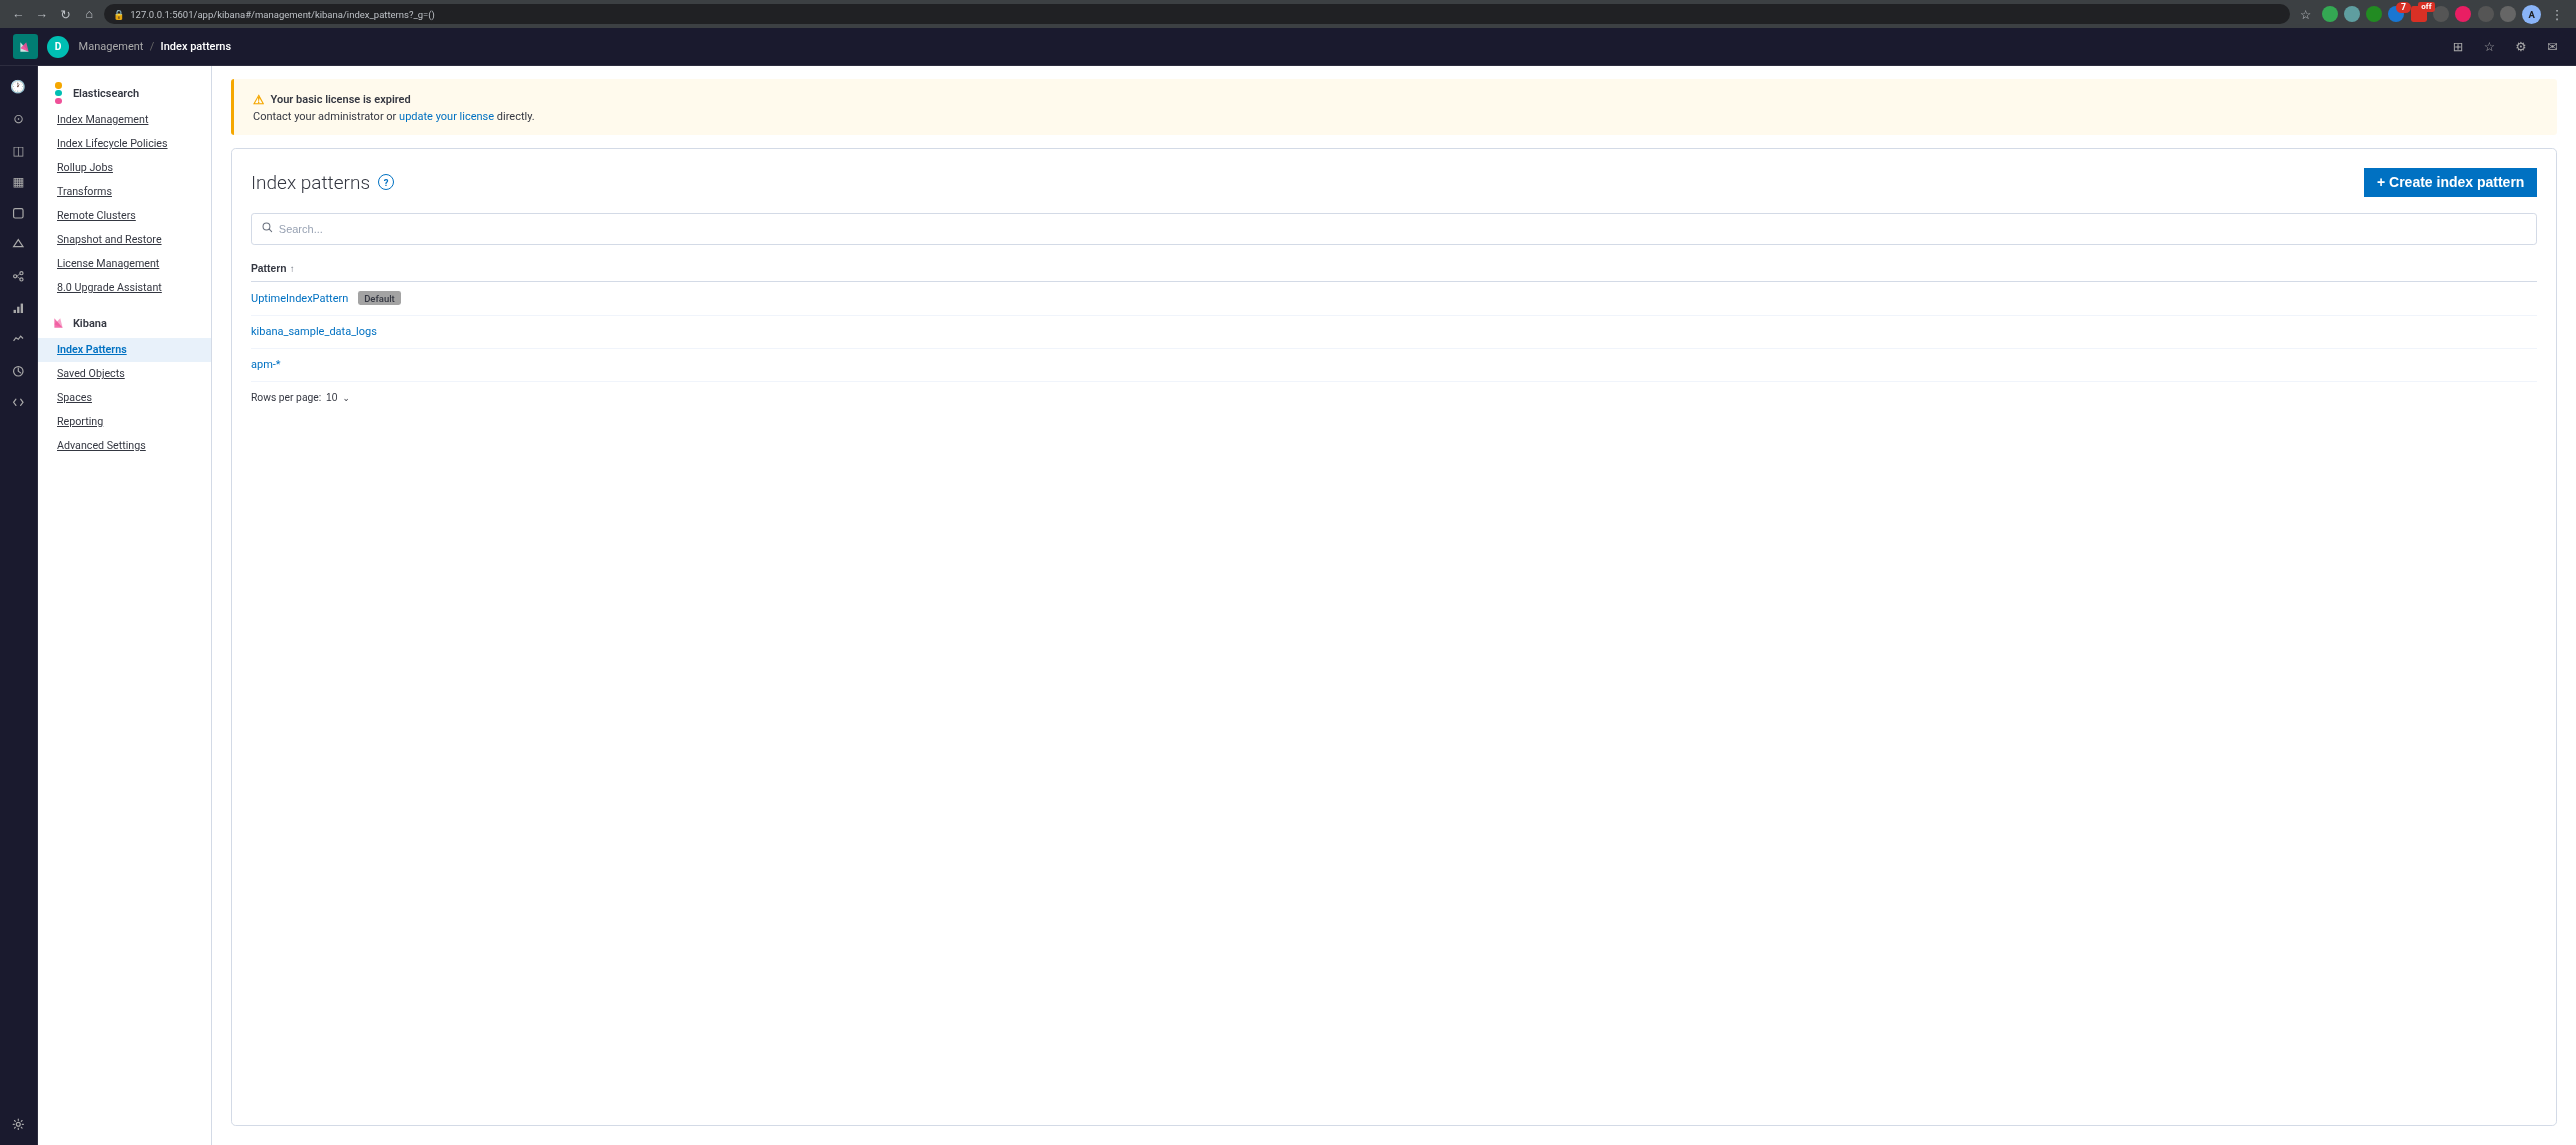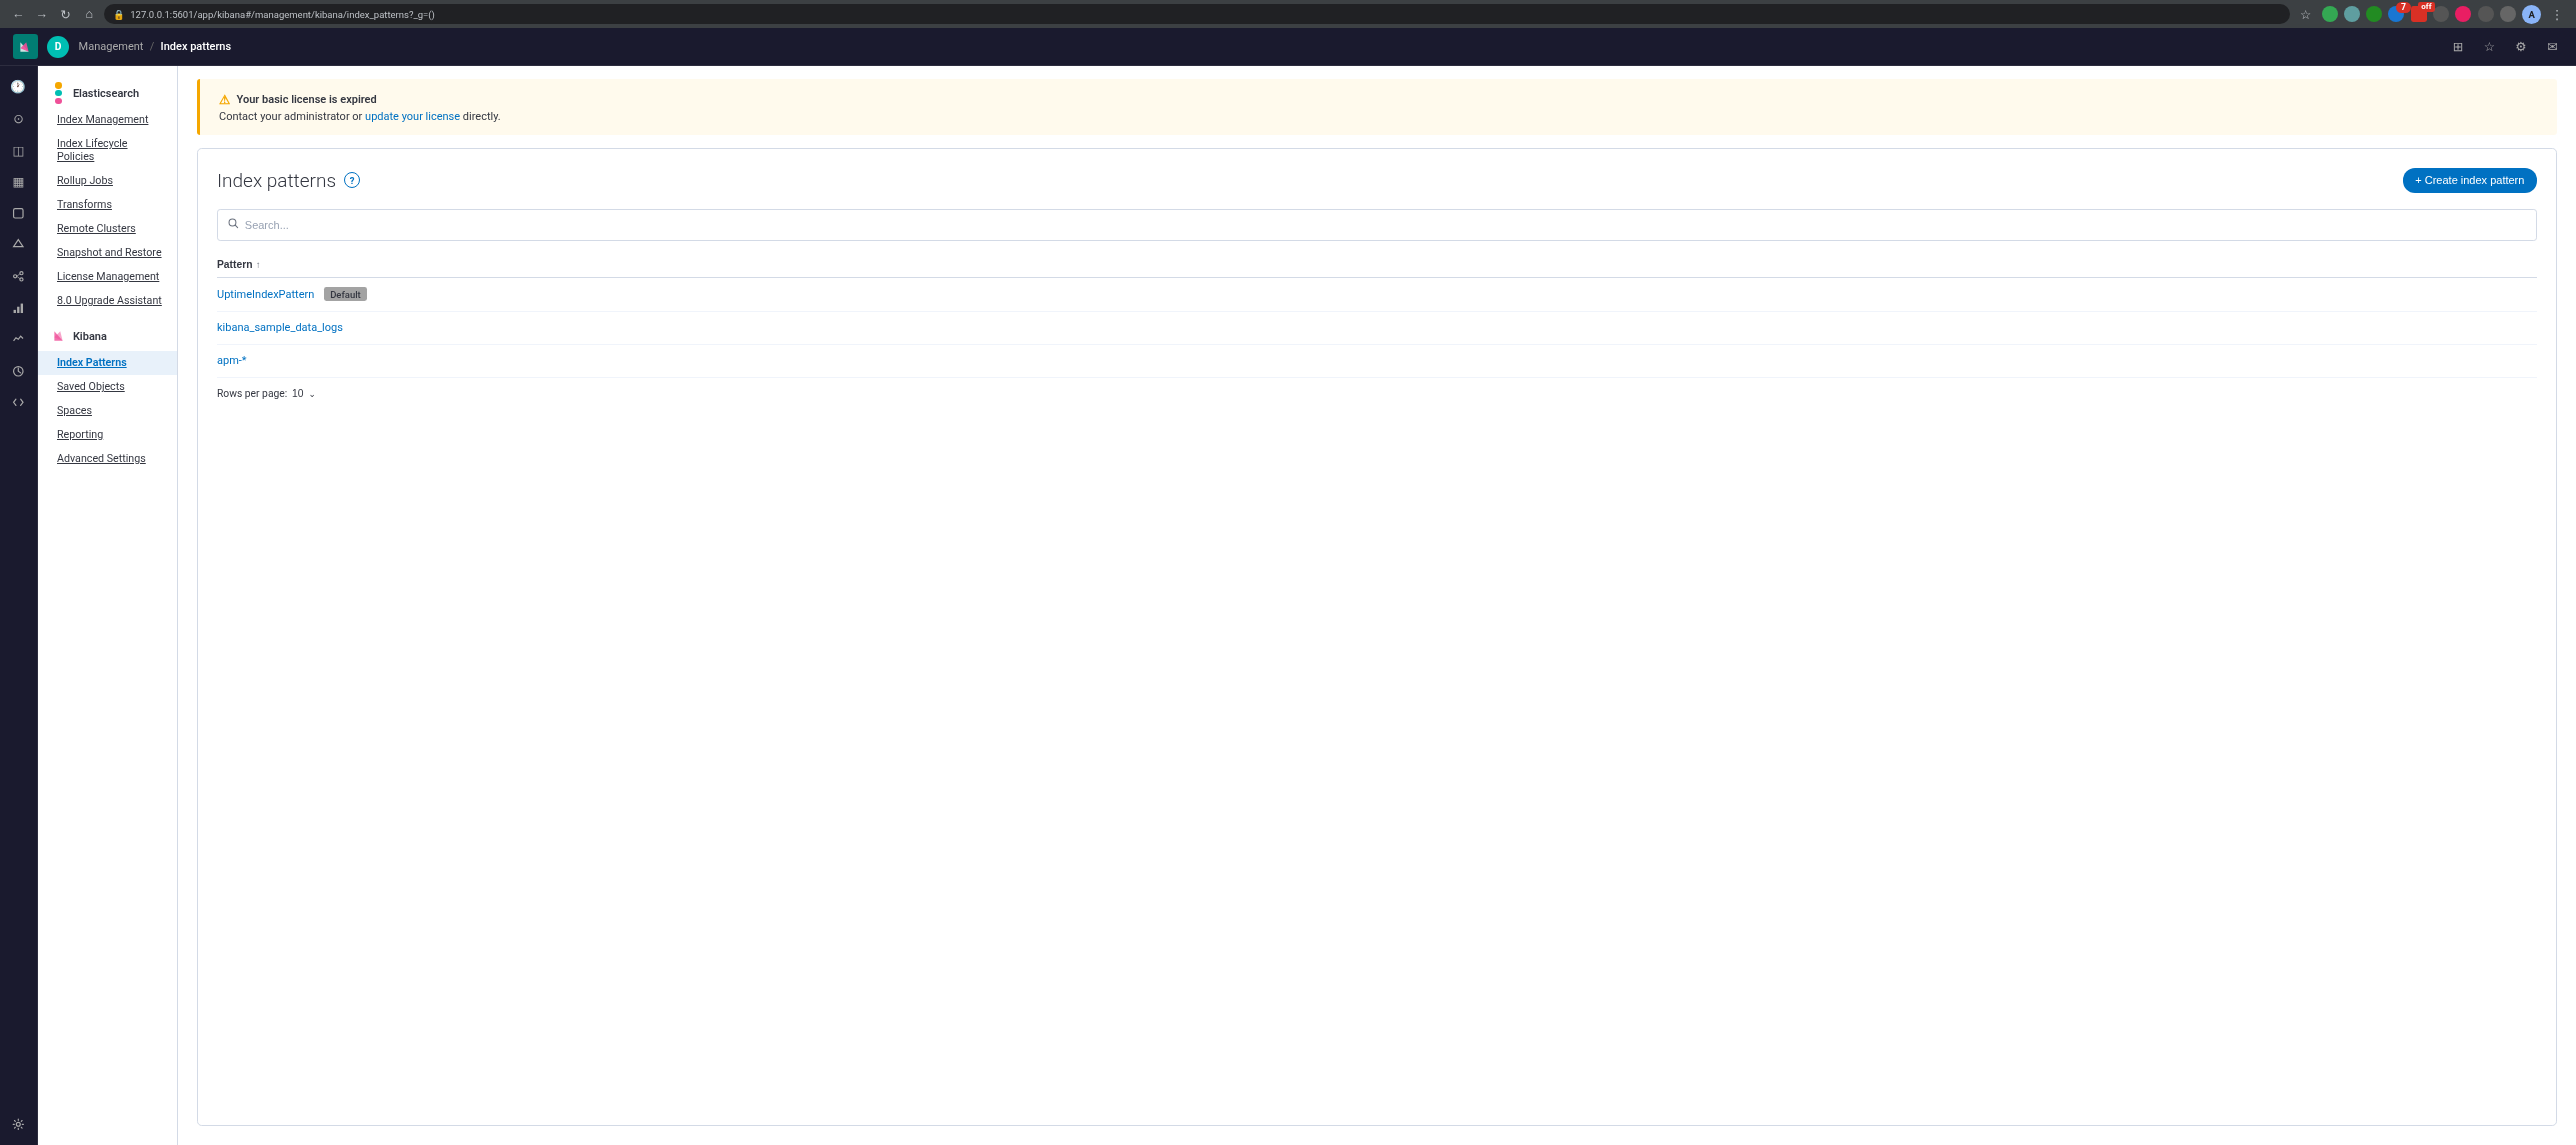--- a/index.html
+++ b/index.html
@@ -122,21 +122,21 @@
       width: 28.4px; height: 28.4px;
       border-radius: 3.2px;
       display: flex; align-items: center; justify-content: center;
       color: #aaa;
       font-size: 12.6px;
       cursor: pointer;
     }
 
     
     .sidebar {
-      width: 140px;
+      width: 174px;
       background: #fff;
       border-right: 0.8px solid #d3dae6;
       overflow-y: auto;
       padding: 12.6px 0;
     }
     .sidebar-section-title {
       font-size: 11px;
       font-weight: 600;
       color: #343741;
       padding: 6.3px 12.6px;
@@ -220,26 +220,26 @@
       border-radius: 50%;
       color: #0071c2;
       display: flex; align-items: center; justify-content: center;
       font-size: 9.5px; font-weight: bold;
       cursor: pointer;
     }
     .create-btn {
       background: #0071c2;
       color: white;
       border: none;
-      border-radius: 12px;
+      border-radius: 0;
       padding: 6.3px 12.6px;
-      font-size: 11px;
+      font-size: 14px;
       cursor: pointer;
       display: flex; align-items: center; gap: 4.7px;
-      font-weight: 400;
+      font-weight: 700;
     }
 
     
     .search-container {
       border: 0.8px solid #d3dae6;
       border-radius: 3.2px;
       display: flex;
       align-items: center;
       padding: 0 9.5px;
       height: 32px;

